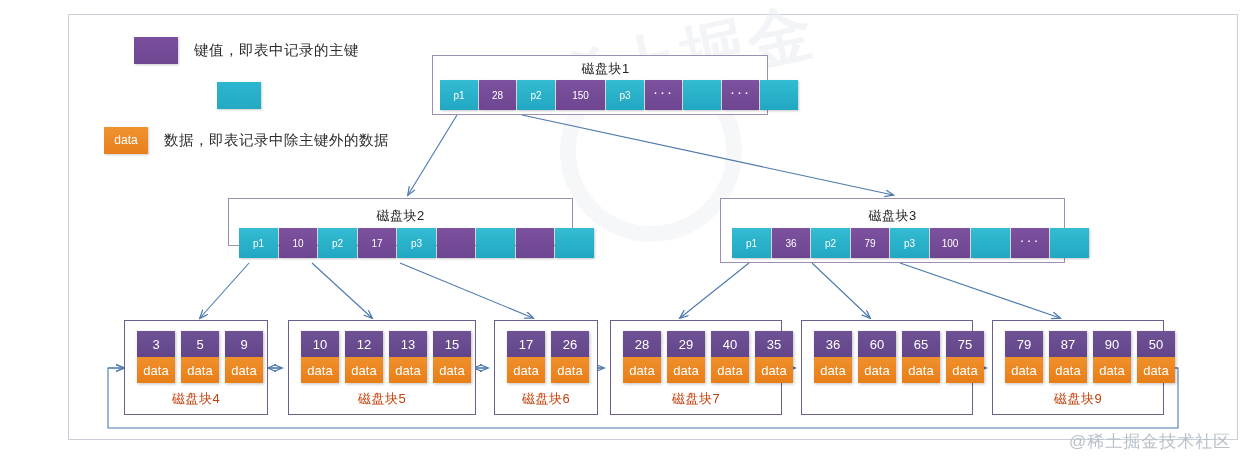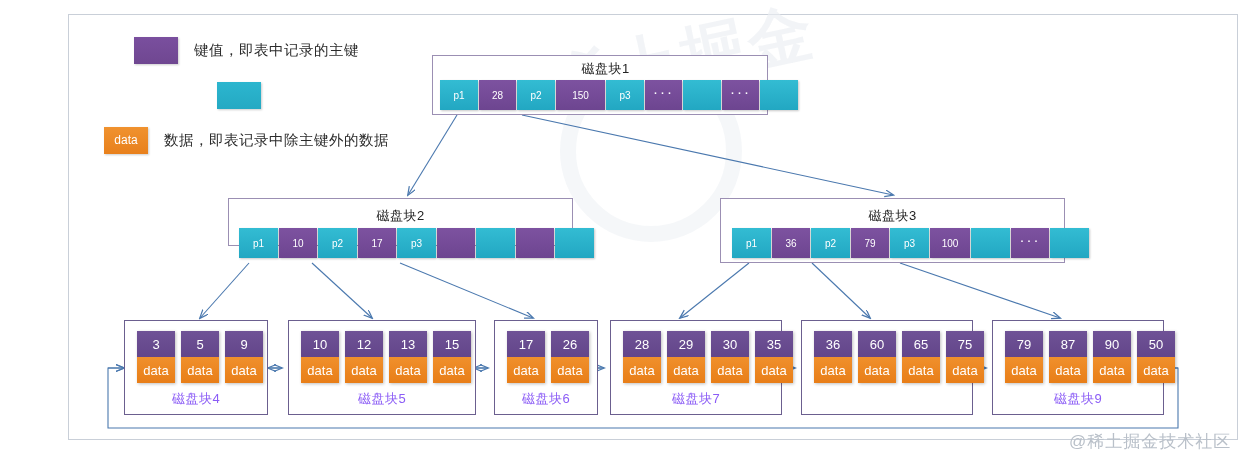--- a/index.html
+++ b/index.html
@@ -76,21 +76,21 @@
   .leaf-key{
     height:26px;background:linear-gradient(180deg,#6f5296 0%,#63458a 100%);
     color:#fff;font-size:13px;display:flex;align-items:center;justify-content:center;
   }
   .leaf-data{
     height:26px;background:linear-gradient(180deg,#f0902c 0%,#e87e18 100%);
     color:#fff;font-size:13px;display:flex;align-items:center;justify-content:center;
   }
   .leaf-title{
     position:absolute;left:0;right:0;bottom:6px;text-align:center;
-    font-size:13px;color:#8b5cf6;white-space:nowrap;letter-spacing:.5px;
+    font-size:13px;color:#c2410c;white-space:nowrap;letter-spacing:.5px;
   }
 
   
   svg.links{position:absolute;left:0;top:0;width:1253px;height:456px;pointer-events:none;}
 </style>
 </head>
 <body>
 
 <div id="stage">
 
@@ -256,21 +256,21 @@
     <div class="leaf-cells">
       <div class="leaf-col">
         <div class="leaf-key">28</div>
         <div class="leaf-data">data</div>
       </div>
       <div class="leaf-col">
         <div class="leaf-key">29</div>
         <div class="leaf-data">data</div>
       </div>
       <div class="leaf-col">
-        <div class="leaf-key">30</div>
+        <div class="leaf-key">40</div>
         <div class="leaf-data">data</div>
       </div>
       <div class="leaf-col">
         <div class="leaf-key">35</div>
         <div class="leaf-data">data</div>
       </div>
     </div>
     <div class="leaf-title">磁盘块7</div>
   </div>
 

